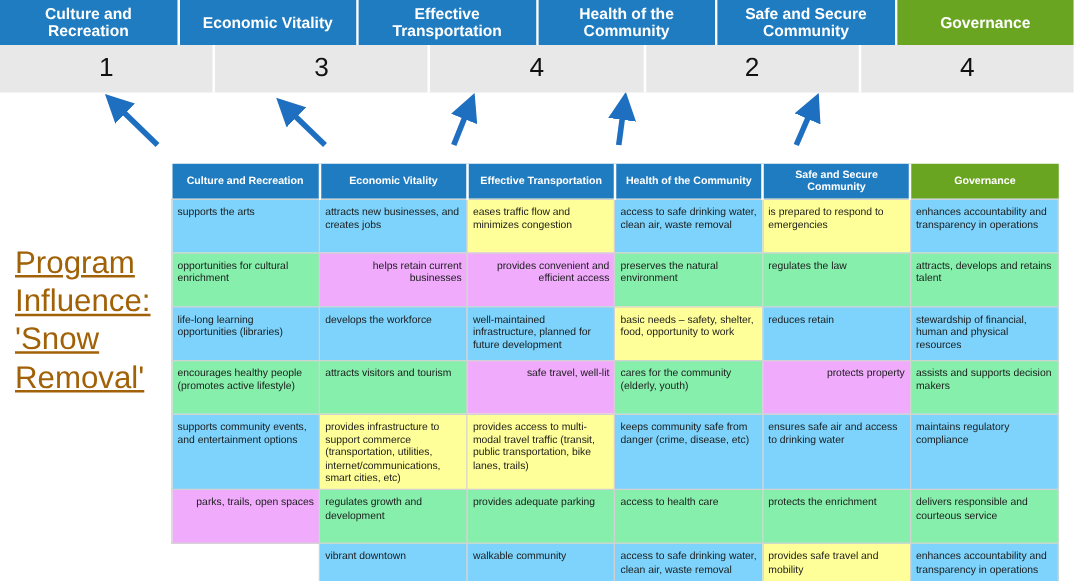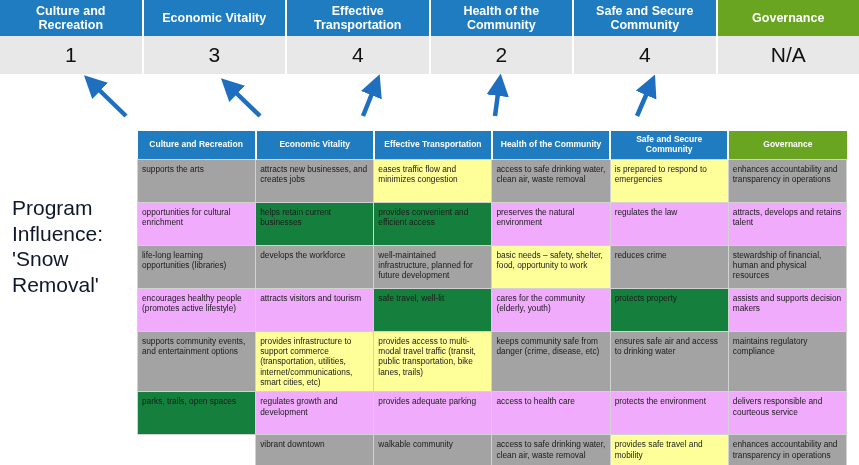--- a/index.html
+++ b/index.html
@@ -76,23 +76,24 @@
     width: 859px;
     height: 56px;
   }
 
   
   #caption {
     position: absolute;
     left: 12px;
     top: 195px;
     width: 128px;
-    font-size: 21px;
-    color: #0f172a;
+    font-size: 25px;
+    color: #a16207;
     line-height: 1.22;
+    text-decoration: underline;
   }
 
   
   #matrix {
     position: absolute;
     left: 137px;
     top: 131px;
     width: 710px;
     border-collapse: collapse;
     table-layout: fixed;
@@ -112,35 +113,36 @@
     background: #6aa521;
     border-right: none;
   }
   #matrix td {
     font-size: 8.3px;
     color: #1a1a1a;
     vertical-align: top;
     padding: 4px 4px;
     line-height: 1.25;
     border: 1px solid #d2d2d2;
-    background: #a3a3a3;
+    background: #7dd3fc;
     height: 34px;
   }
   #matrix td.hl {
     background: #ffff99;
   }
   #matrix td.blank {
     background: #ffffff;
     border: none;
   }
   #matrix tr.shade td {
+    background: #86efac;
+  }
+  #matrix tr.shade td.hl {
     background: #f0abfc;
-  }
-  #matrix tr.shade td.hl {
-    background: #15803d;
+    text-align: right;
   }
 </style>
 </head>
 <body>
 
 <div id="top-header">
   <div class="top-head-cell">
       <span>Culture and Recreation</span>
     </div>
   <div class="top-head-cell">
@@ -159,21 +161,20 @@
       <span>Governance</span>
     </div>
 </div>
 
 <div id="score-row">
   <div class="score-cell">1</div>
   <div class="score-cell">3</div>
   <div class="score-cell">4</div>
   <div class="score-cell">2</div>
   <div class="score-cell">4</div>
-  <div class="score-cell">N/A</div>
 </div>
 
 <svg id="arrows" viewBox="0 0 859 56" width="859" height="56">
   <defs>
     <marker id="ah" markerWidth="5" markerHeight="5" refX="2.2" refY="2.5" orient="auto">
       <path d="M0,0 L5,2.5 L0,5 z" fill="#1f6fc0"></path>
     </marker>
   </defs>
   <g stroke="#1f6fc0" stroke-width="4.5" fill="none" marker-end="url(#ah)">
     <line x1="126" y1="42" x2="93" y2="10"></line>
@@ -220,21 +221,21 @@
       <td class="hl">provides convenient and efficient access</td>
       <td>preserves the natural environment</td>
       <td>regulates the law</td>
       <td>attracts, develops and retains talent</td>
     </tr>
     <tr>
       <td>life-long learning opportunities (libraries)</td>
       <td>develops the workforce</td>
       <td>well-maintained infrastructure, planned for future development</td>
       <td class="hl">basic needs – safety, shelter, food, opportunity to work</td>
-      <td>reduces crime</td>
+      <td>reduces retain</td>
       <td>stewardship of financial, human and physical resources</td>
     </tr>
     <tr class="shade">
       <td>encourages healthy people (promotes active lifestyle)</td>
       <td>attracts visitors and tourism</td>
       <td class="hl">safe travel, well-lit</td>
       <td>cares for the community (elderly, youth)</td>
       <td class="hl">protects property</td>
       <td>assists and supports decision makers</td>
     </tr>
@@ -244,21 +245,21 @@
       <td class="hl">provides access to multi-modal travel traffic (transit, public transportation, bike lanes, trails)</td>
       <td>keeps community safe from danger (crime, disease, etc)</td>
       <td>ensures safe air and access to drinking water</td>
       <td>maintains regulatory compliance</td>
     </tr>
     <tr class="shade">
       <td class="hl">parks, trails, open spaces</td>
       <td>regulates growth and development</td>
       <td>provides adequate parking</td>
       <td>access to health care</td>
-      <td>protects the environment</td>
+      <td>protects the enrichment</td>
       <td>delivers responsible and courteous service</td>
     </tr>
     <tr>
       <td class="blank"></td>
       <td>vibrant downtown</td>
       <td>walkable community</td>
       <td>access to safe drinking water, clean air, waste removal</td>
       <td class="hl">provides safe travel and mobility</td>
       <td>enhances accountability and transparency in operations</td>
     </tr>

